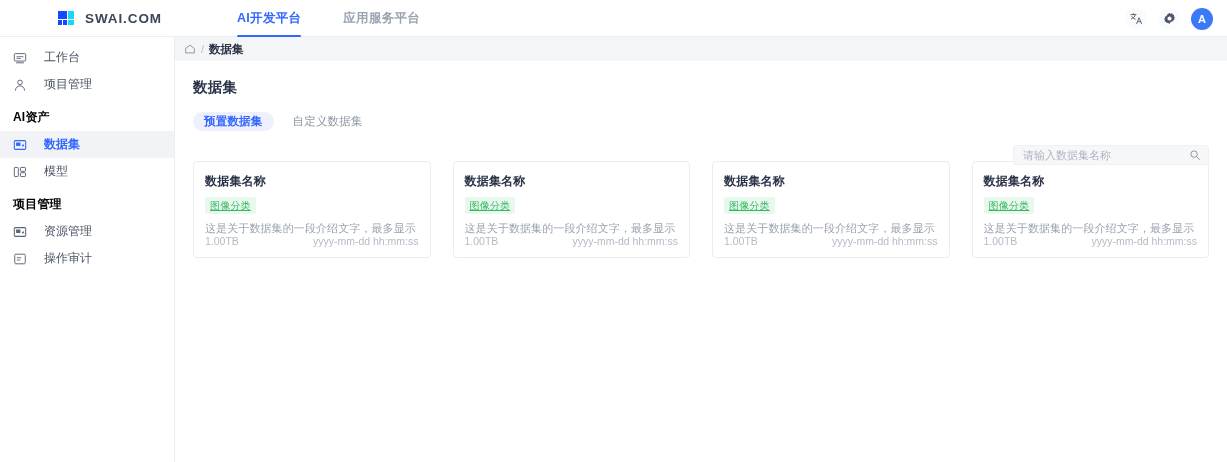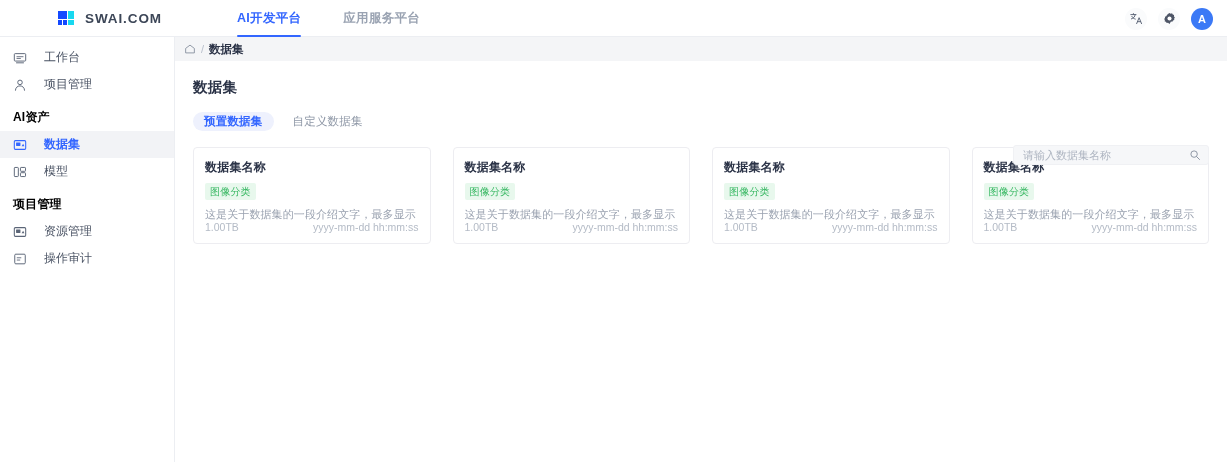--- a/index.html
+++ b/index.html
@@ -271,21 +271,21 @@
     background: transparent;
     font-family: "Liberation Sans", sans-serif;
     font-size: 11px;
     color: #3e4759;
     min-width: 0;
   }
   .search-box input::placeholder { color: #aeb5c1; }
 
   
   .cards {
-    margin-top: 14px;
+    margin-top: 28px;
     display: grid;
     grid-template-columns: repeat(4, 1fr);
     gap: 22px;
   }
 
   .card {
     border: 1px solid #ededf1;
     border-radius: 4px;
     background: #fff;
     padding: 11px 11px 0 11px;
@@ -304,20 +304,21 @@
 
   .tag {
     margin-top: 7px;
     align-self: flex-start;
     background: #e8f8ed;
     color: #36b761;
     font-size: 10px;
     padding: 1.5px 5px;
     border-radius: 2px;
     letter-spacing: 0.2px;
+    text-decoration: underline;
   }
 
   .card-desc {
     margin-top: 7px;
     font-size: 11px;
     line-height: 15px;
     color: #9aa2b0;
     letter-spacing: 0.1px;
     max-height: 30px;
     overflow: hidden;

